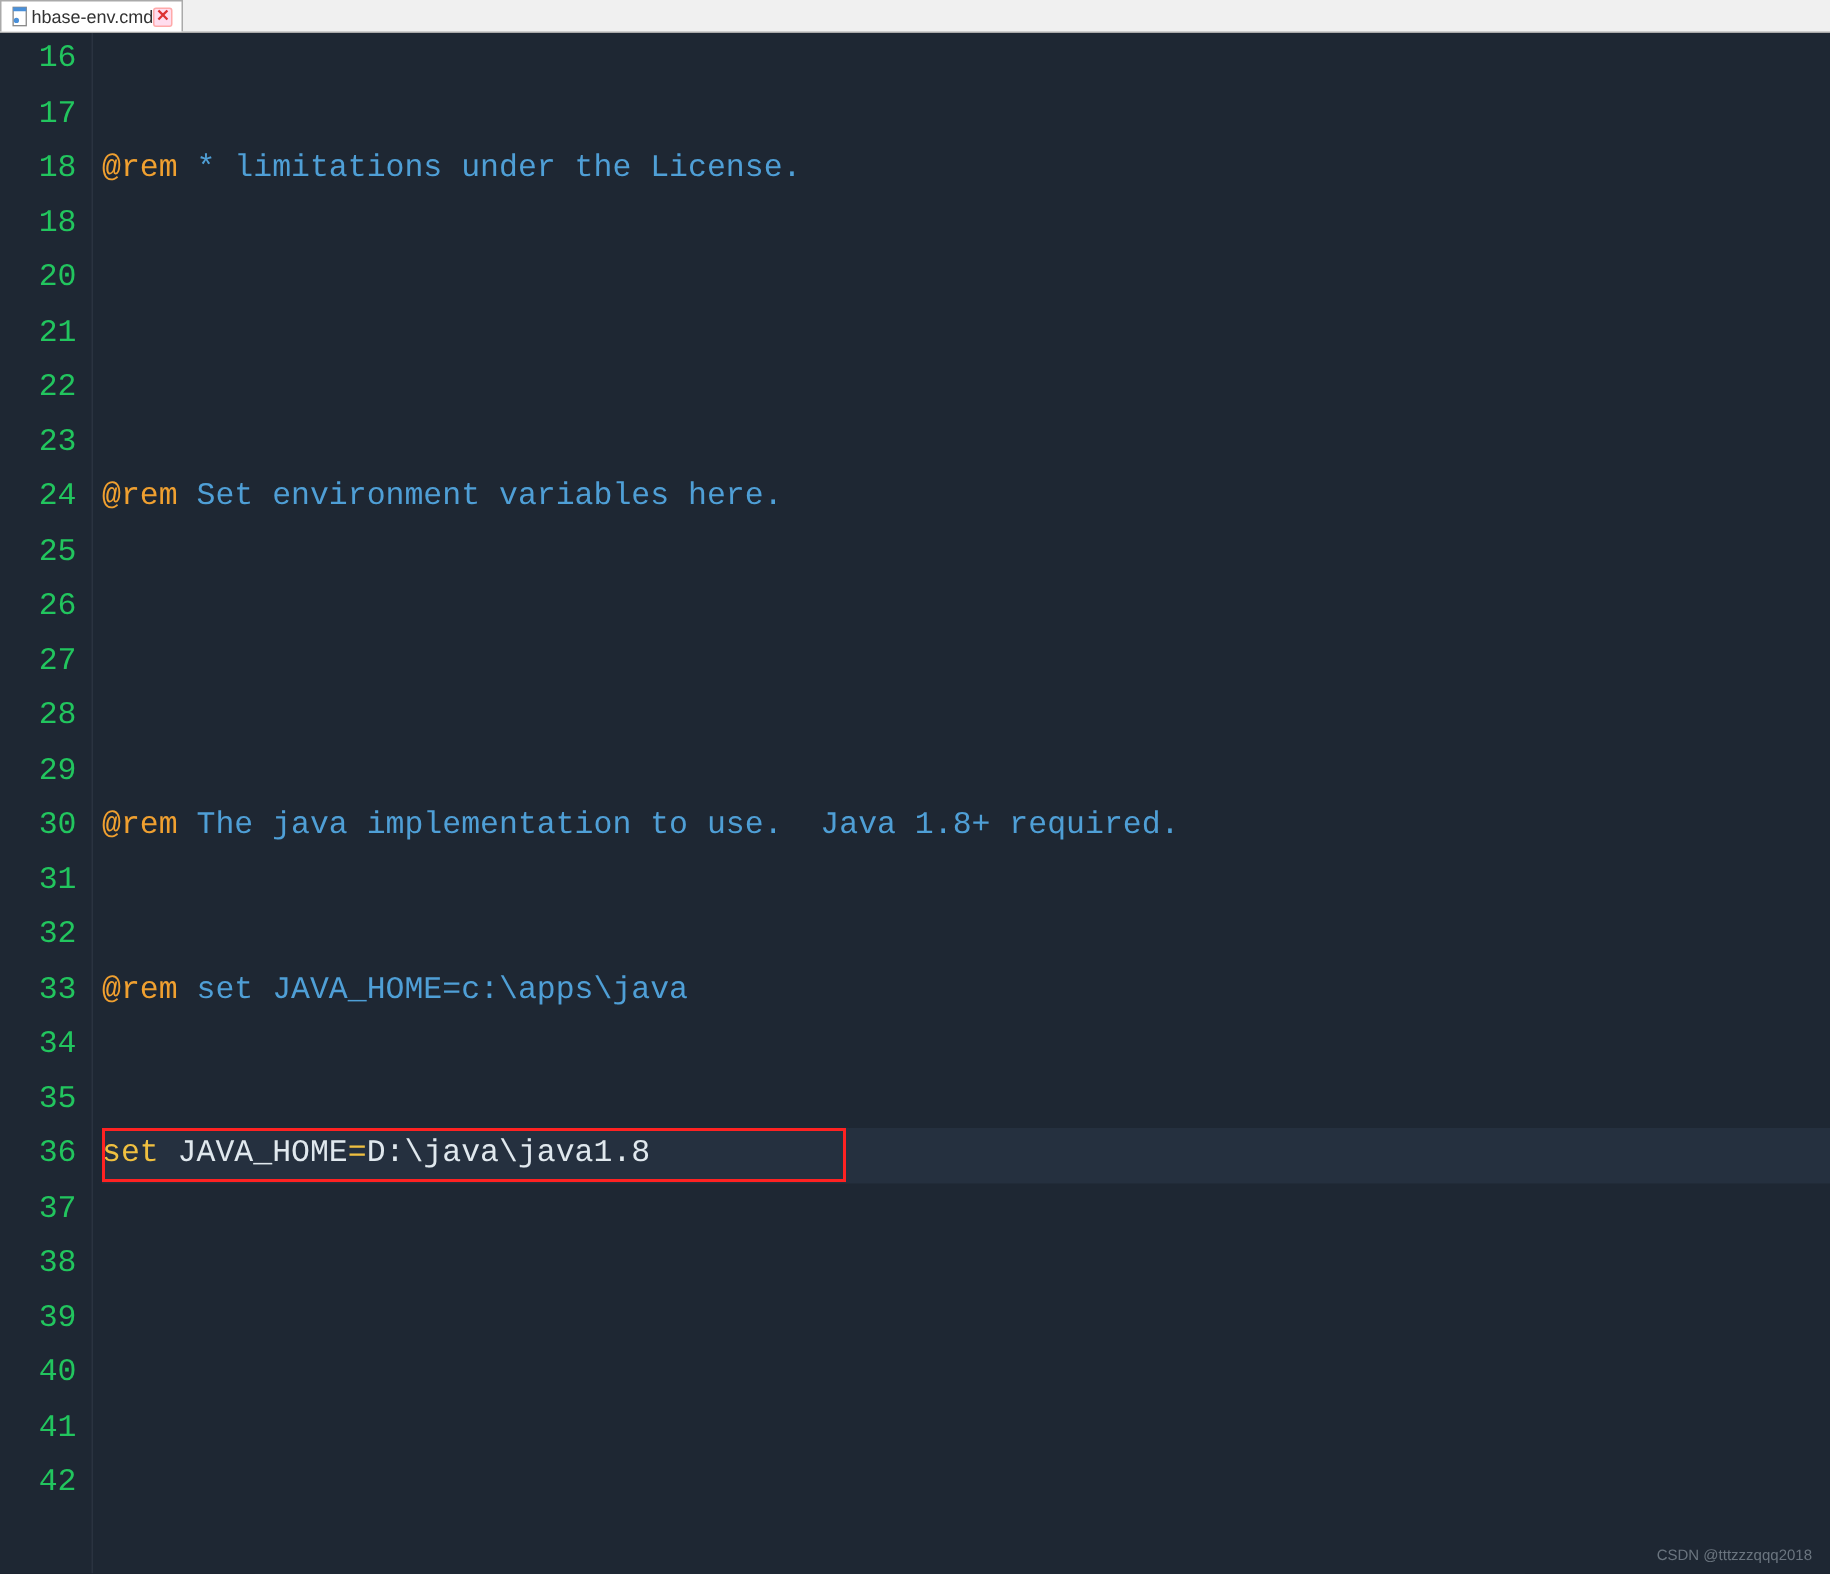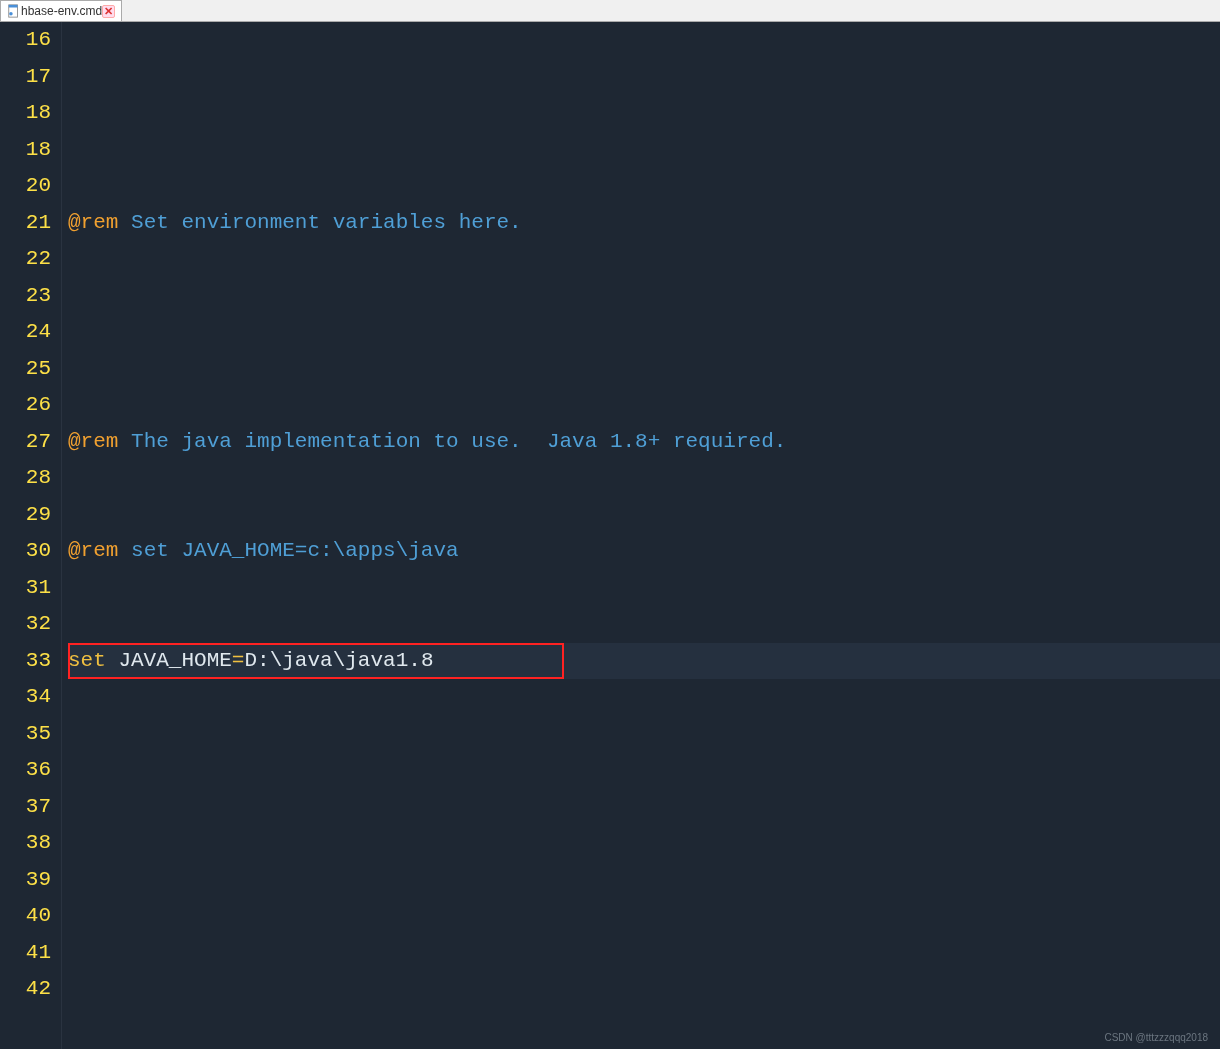--- a/index.html
+++ b/index.html
@@ -44,21 +44,21 @@
       border-radius: 2px;
     }
     .editor {
       display: flex;
       height: calc(100% - 22px);
       background: #1e2733;
       position: relative;
     }
     .gutter {
       background: #1e2733;
-      color: #fde047;
+      color: #22c55e;
       text-align: right;
       padding: 0 10px 0 6px;
       font-size: 21px;
       line-height: 36.5px;
       user-select: none;
       width: 62px;
       border-right: 1px solid #2a3340;
     }
     .code {
       flex: 1;
@@ -141,20 +141,21 @@
       <div class="ln">35</div>
       <div class="ln">36</div>
       <div class="ln">37</div>
       <div class="ln">38</div>
       <div class="ln">39</div>
       <div class="ln">40</div>
       <div class="ln">41</div>
       <div class="ln">42</div>
     </div>
   <div class="code">
+    <div class="code-line"><span class="at">@</span><span class="kw">rem</span><span class="text"> * limitations under the License.</span></div>
     <div class="code-line"><span class="text"></span></div>
     <div class="code-line"><span class="at">@</span><span class="kw">rem</span><span class="text"> Set environment variables here.</span></div>
     <div class="code-line"><span class="text"></span></div>
     <div class="code-line"><span class="at">@</span><span class="kw">rem</span><span class="text"> The java implementation to use.  Java 1.8+ required.</span></div>
     <div class="code-line"><span class="at">@</span><span class="kw">rem</span><span class="text"> set JAVA_HOME=c:\apps\java</span></div>
     <div class="code-line highlight-line"><span class="hl-kw">set</span><span class="hl-text"> JAVA_HOME</span><span class="hl-kw">=</span><span class="hl-text">D:\java\java1.8</span><div class="red-box"></div></div>
     <div class="code-line"><span class="text"></span></div>
     
     
     

